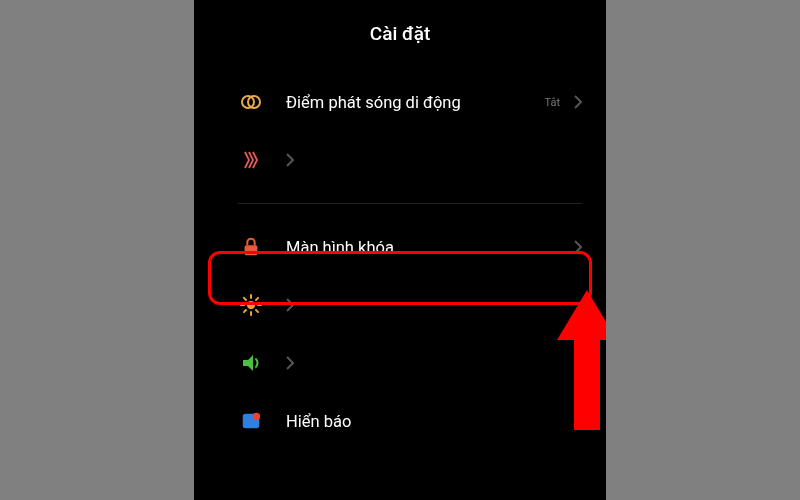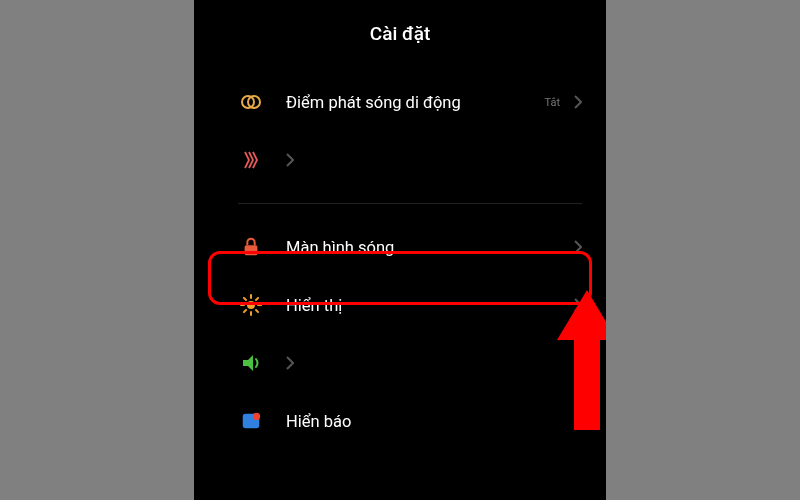--- a/index.html
+++ b/index.html
@@ -121,21 +121,21 @@
 
     <div class="divider"></div>
 
     <div class="list-item">
       <div class="icon-wrap">
         <svg width="22" height="22" viewBox="0 0 24 24">
           <rect x="5" y="10" width="14" height="11" rx="2" fill="#e85a3a"></rect>
           <path d="M8 10 V7 a4 4 0 0 1 8 0 V10" fill="none" stroke="#e85a3a" stroke-width="2.2"></path>
         </svg>
       </div>
-      <span class="item-label">Màn hình sóng</span>
+      <span class="item-label">Màn hình khóa</span>
       <svg class="chevron" width="8" height="14" viewBox="0 0 8 14">
           <path d="M1 1l6 6-6 6" stroke="#555" stroke-width="2" fill="none"></path>
         </svg>
     </div>
 
     <div class="list-item">
       <div class="icon-wrap">
         <svg width="24" height="24" viewBox="0 0 24 24">
           <circle cx="12" cy="12" r="4" fill="#f0a030"></circle>
           <g stroke="#f0a030" stroke-width="2" stroke-linecap="round">
@@ -143,21 +143,20 @@
             <line x1="12" y1="19" x2="12" y2="22"></line>
             <line x1="2" y1="12" x2="5" y2="12"></line>
             <line x1="19" y1="12" x2="22" y2="12"></line>
             <line x1="4.9" y1="4.9" x2="7" y2="7"></line>
             <line x1="17" y1="17" x2="19.1" y2="19.1"></line>
             <line x1="4.9" y1="19.1" x2="7" y2="17"></line>
             <line x1="17" y1="7" x2="19.1" y2="4.9"></line>
           </g>
         </svg>
       </div>
-      <span class="item-label">Hiển thị</span>
       <svg class="chevron" width="8" height="14" viewBox="0 0 8 14">
           <path d="M1 1l6 6-6 6" stroke="#555" stroke-width="2" fill="none"></path>
         </svg>
     </div>
 
     <div class="list-item">
       <div class="icon-wrap">
         <svg width="24" height="24" viewBox="0 0 24 24">
           <path d="M4 9 L4 15 L9 15 L14 20 L14 4 L9 9 Z" fill="#4cc040"></path>
           <path d="M17 8 Q20 12 17 16" fill="none" stroke="#4cc040" stroke-width="2" stroke-linecap="round"></path>

